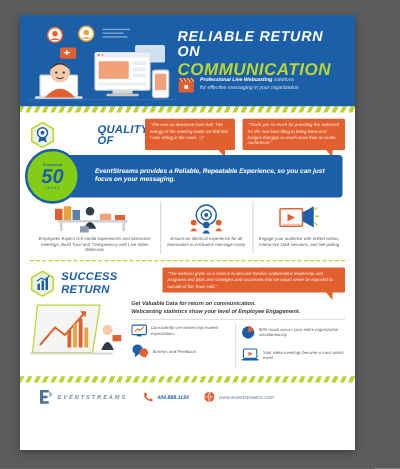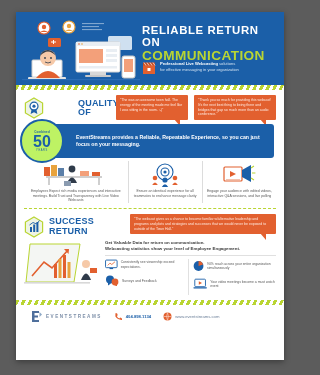--- a/index.html
+++ b/index.html
@@ -1,18 +1,18 @@
 <!DOCTYPE html>
 <html><head>
 <meta charset="utf-8">
 <style>
   html,body{margin:0;padding:0;background:#5c5c5c;}
   body{width:300px;height:375px;font-family:"Liberation Sans",sans-serif;overflow:hidden;}
   .page{position:absolute;left:16px;top:12px;width:268px;height:348px;background:#ffffff;
-        box-shadow:0 2px 6px rgba(0,0,0,.35);overflow:hidden;}
+        box-shadow:0 2px 6px rgba(0,0,0,.35);overflow:hidden;font-style:italic;}
 
   
   .hero{position:relative;height:73px;background:#1b5fa8;overflow:hidden;}
   .hero-art{position:absolute;left:6px;top:4px;width:118px;height:66px;}
   .hero-txt{position:absolute;left:126px;top:12px;width:136px;}
   .h-line1{color:#ffffff;font-size:11.4px;font-weight:bold;letter-spacing:.6px;line-height:12px;}
   .h-line2{color:#b9d532;font-size:13.6px;font-weight:bold;letter-spacing:.4px;line-height:15px;}
   .hero-sub{position:absolute;left:126px;top:49px;width:140px;display:flex;gap:4px;align-items:flex-start;}
   .sub-txt{font-size:4.1px;line-height:5.6px;color:#cfe0f0;}
   .sub-txt b{color:#ffffff;}
@@ -32,21 +32,21 @@
   .bubble:after{content:"";position:absolute;bottom:-6px;width:0;height:0;
           border-left:6px solid transparent;border-top:7px solid #e2602f;}
   .bub-a:after{right:8px;}
   .bub-b:after{right:10px;}
 
   
   .banner{position:relative;margin:4px 10px 0 30px;background:#1b5fa8;border-radius:3px;
           min-height:26px;display:flex;align-items:center;padding:4px 6px 4px 30px;}
   .banner p{margin:0;color:#ffffff;font-size:5.2px;font-weight:bold;line-height:7.4px;}
   .badge{position:absolute;left:-26px;top:50%;transform:translateY(-50%);
-         width:40px;height:40px;border-radius:50%;background:#bef264;border:2px solid #1b5fa8;
+         width:40px;height:40px;border-radius:50%;background:#84cc16;border:2px solid #1b5fa8;
          display:flex;flex-direction:column;align-items:center;justify-content:center;text-align:center;}
   .badge .b-top{font-size:2.9px;color:#1b5fa8;font-weight:bold;letter-spacing:.2px;}
   .badge .b-num{font-size:16px;color:#1b5fa8;font-weight:bold;line-height:15px;}
   .badge .b-bot{font-size:2.6px;color:#1b5fa8;letter-spacing:.6px;}
 
   
   .cols{display:flex;margin:3px 8px 0 8px;}
   .col{flex:1;padding:0 3px;text-align:center;}
   .col + .col{border-left:1px solid #dcdcdc;}
   .col .art{height:26px;display:flex;align-items:flex-end;justify-content:center;}

